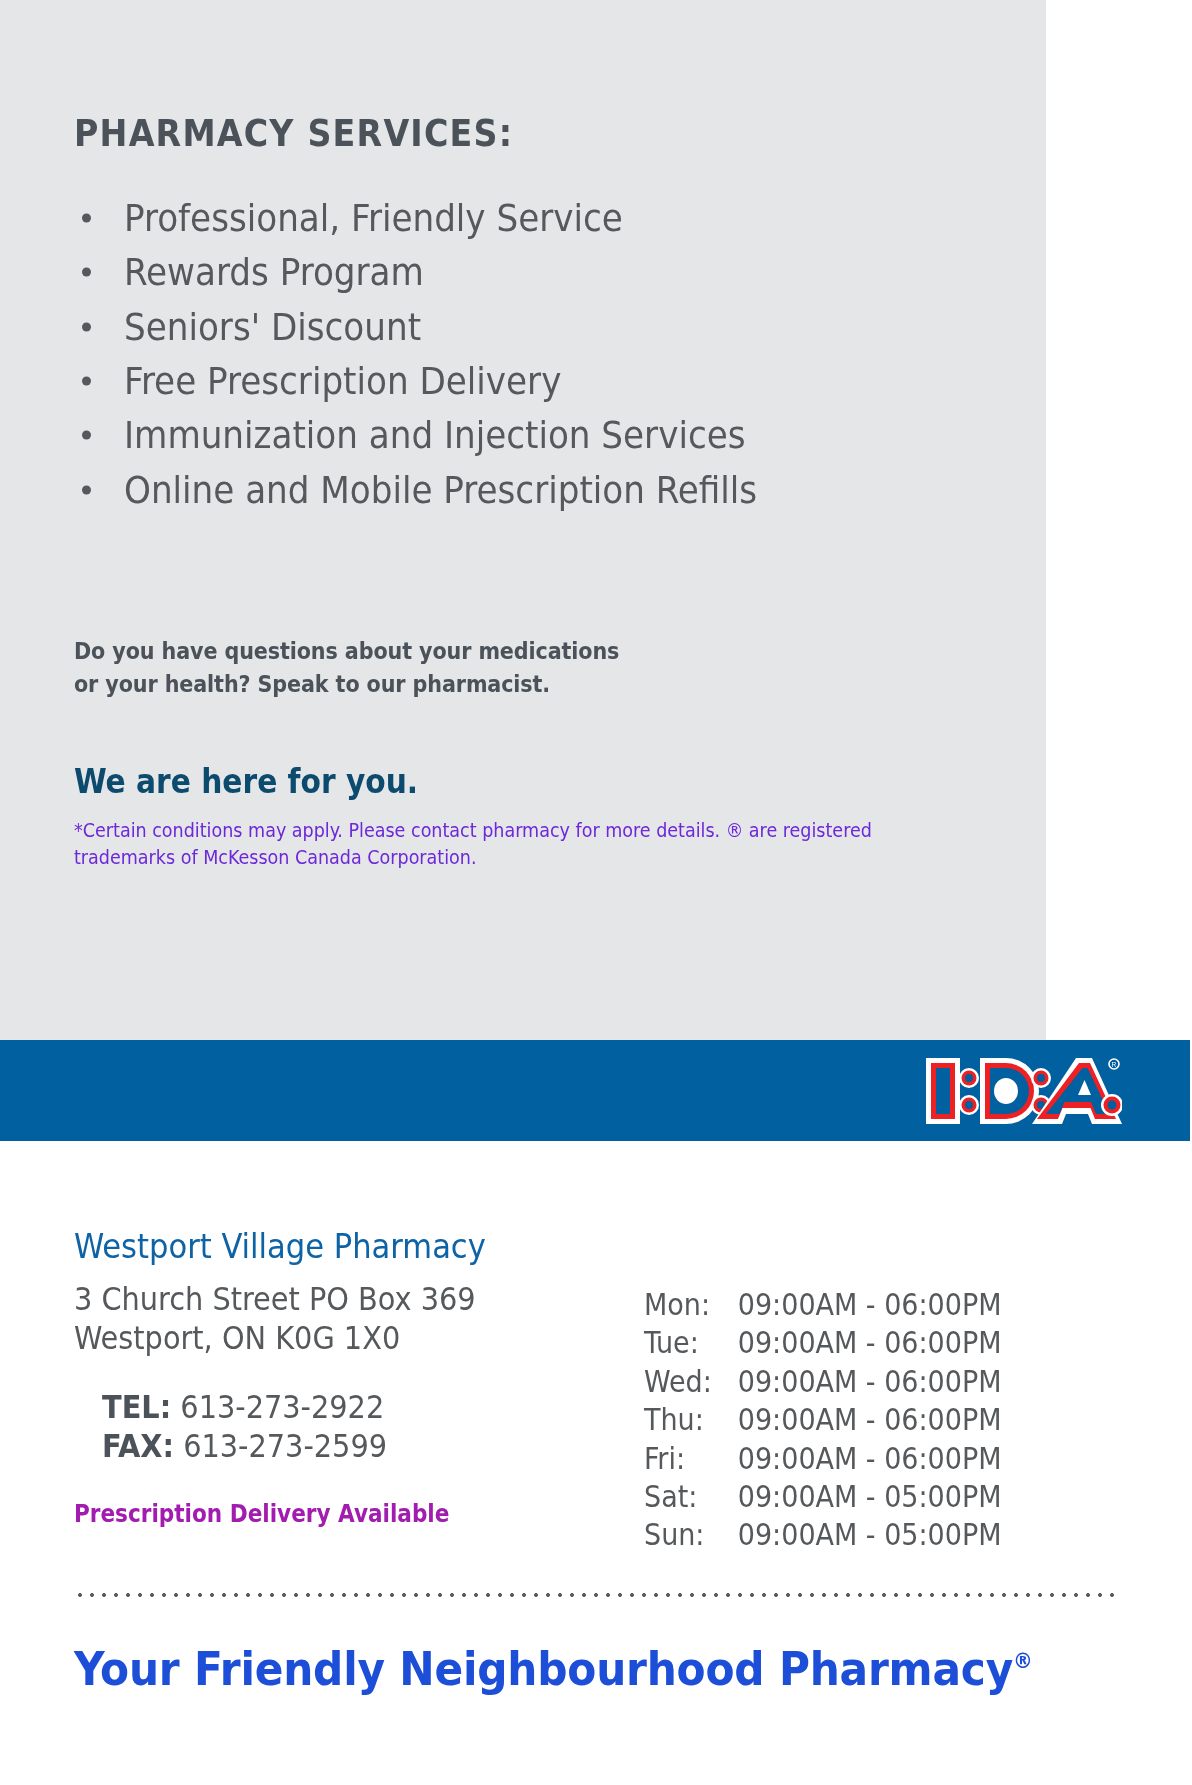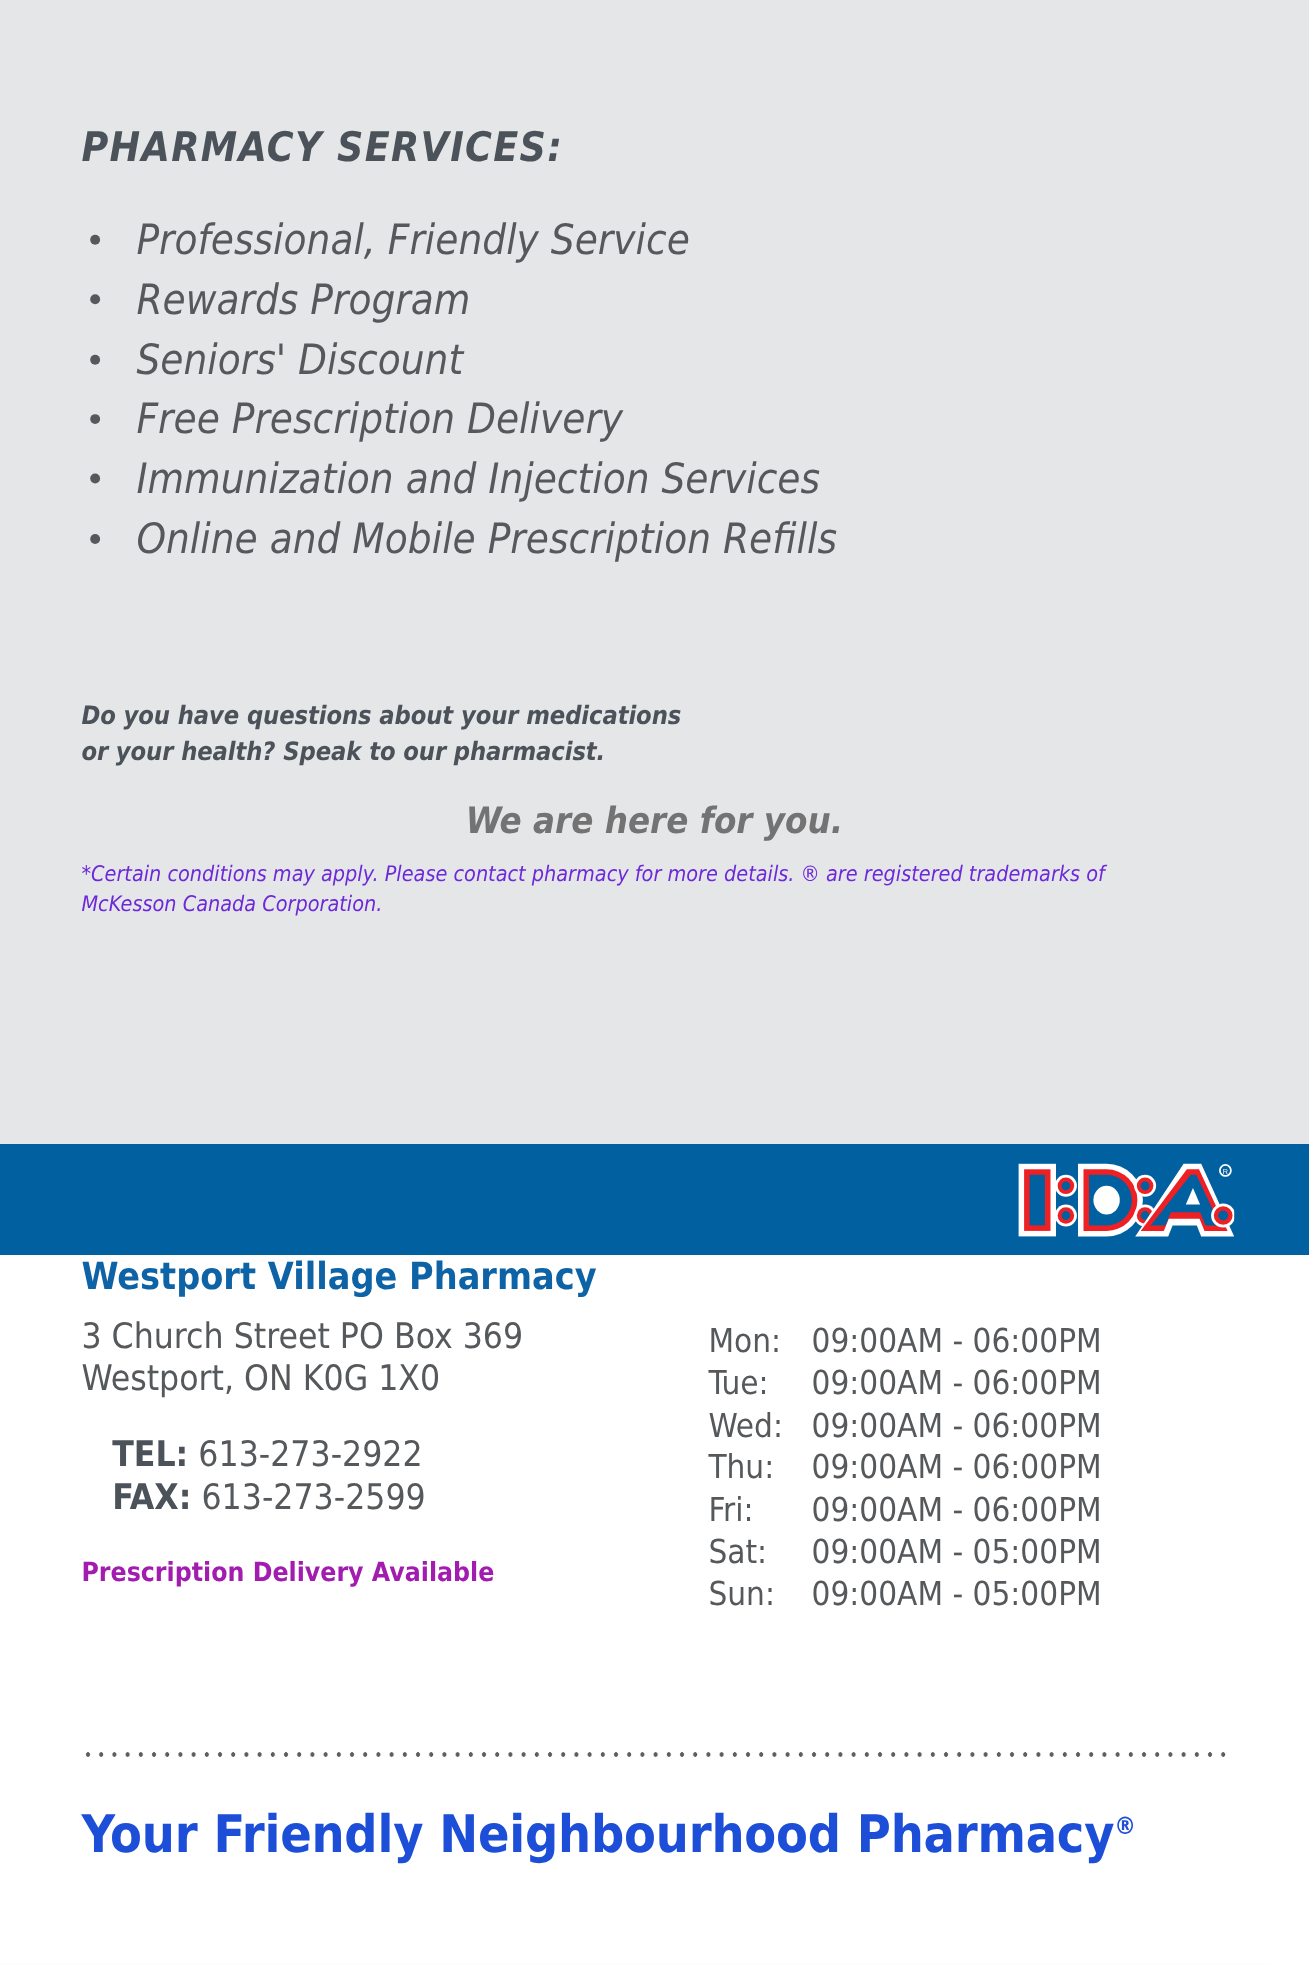--- a/index.html
+++ b/index.html
@@ -13,26 +13,25 @@
     font-family: "DejaVu Sans Condensed", "Liberation Sans Narrow", "Liberation Sans", sans-serif;
     overflow: hidden;
     position: relative;
   }
 
   
   .grey-panel {
     position: absolute;
     left: 0;
     top: 0;
-    width: 1190px;
+    width: 1046px;
     height: 1040px;
     background: #e4e6e8;
     box-sizing: border-box;
     padding: 0 74px;
-    font-style: italic;
   }
 
   .services-heading {
     margin: 0;
     padding-top: 112px;
     font-size: 37px;
     font-weight: 700;
     letter-spacing: 1.2px;
     color: #4b5259;
     font-family: "Liberation Sans Narrow", "DejaVu Sans Condensed", "Liberation Sans", sans-serif;
@@ -70,26 +69,25 @@
   .ask-line {
     font-size: 23px;
     font-weight: 700;
     line-height: 1.45;
     color: #4b5259;
     font-family: "Liberation Sans Narrow", "DejaVu Sans Condensed", "Liberation Sans", sans-serif;
     letter-spacing: -0.1px;
   }
 
   .here-for-you {
-    margin-top: 24px;
+    margin-top: 60px;
     font-size: 33px;
     font-weight: 700;
-    color: #737373;
-    font-family: "Liberation Sans Narrow", "DejaVu Sans Condensed", "Liberation Sans", sans-serif;
-    text-align: center;
+    color: #0c4a6e;
+    font-family: "Liberation Sans Narrow", "DejaVu Sans Condensed", "Liberation Sans", sans-serif;
   }
 
   .disclaimer {
     margin-top: 16px;
     font-size: 19.5px;
     line-height: 1.42;
     color: #6d28d9;
     max-width: 990px;
     font-family: "Liberation Sans Narrow", "DejaVu Sans Condensed", "Liberation Sans", sans-serif;
   }
@@ -118,22 +116,23 @@
     left: 0;
     top: 1141px;
     width: 1192px;
     height: 644px;
     background: #ffffff;
     box-sizing: border-box;
     padding: 0 74px;
   }
 
   .store-name {
+    padding-top: 85px;
     font-size: 34px;
-    font-weight: 700;
+    font-weight: 400;
     color: #0d63a5;
     font-family: "Liberation Sans Narrow", "DejaVu Sans Condensed", "Liberation Sans", sans-serif;
   }
 
   .info-row {
     display: flex;
     align-items: flex-start;
     margin-top: 14px;
   }
   .info-left { width: 570px; flex: 0 0 570px; }

